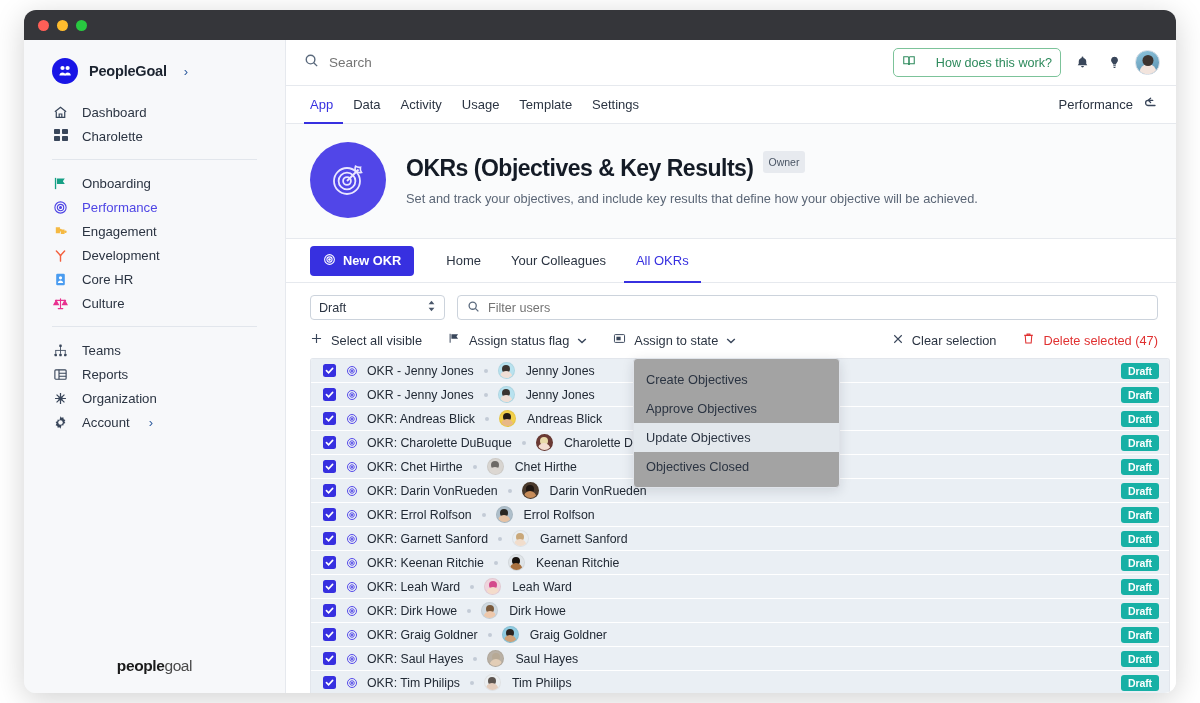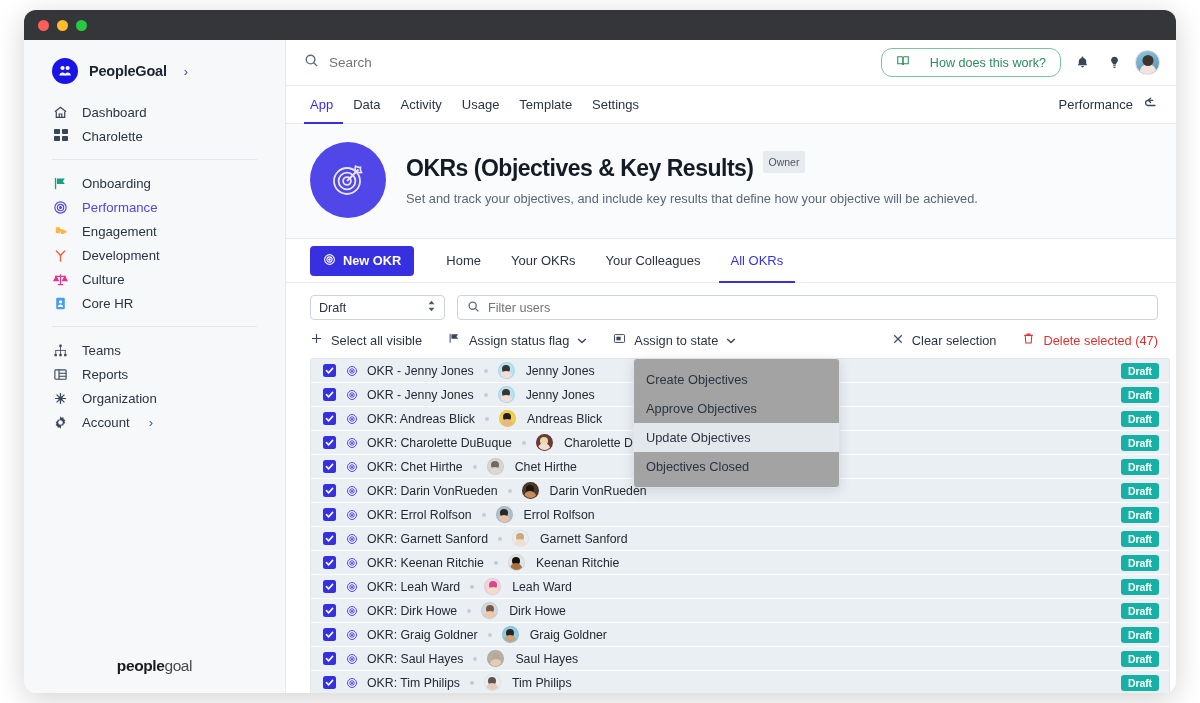--- a/index.html
+++ b/index.html
@@ -79,22 +79,22 @@
     border-bottom: 1px solid #e6e9ee;
     display: flex; align-items: center; padding: 0 16px 0 18px; gap: 10px;
   }
   .search-wrap { display: flex; align-items: center; gap: 10px; flex: 1; }
   .search-input {
     border: none; outline: none; font-size: 13.5px; color: #94a0b0;
     background: transparent; font-family: inherit; width: 300px;
   }
   .howbtn {
     display: flex; align-items: center; gap: 20px;
-    border: 1px solid #7cc39a; border-radius: 11px;
-    padding: 5px 14px; color: #2d8a5c; font-size: 12.6px;
+    border: 1px solid #7cc39a; border-radius: 5px;
+    padding: 5px 8px; color: #2d8a5c; font-size: 12.6px;
     background: #fff; cursor: pointer;
   }
   .iconbtn { width: 22px; display:flex; align-items:center; justify-content:center; cursor: pointer; }
   .avatar {
     width: 25px; height: 25px; border-radius: 50%;
     background: linear-gradient(160deg,#8ec5dd,#5a8fae);
     overflow: hidden; position: relative; flex: 0 0 25px;
     border: 1px solid #d5dde6;
   }
   .avatar::after{
@@ -321,39 +321,39 @@
             <svg width="15" height="15" viewBox="0 0 16 16" fill="none" stroke="#f4603e" stroke-width="1.5" stroke-linecap="round">
               <path d="M8 14V8"></path>
                 <path d="M8 8 3.6 3.2"></path>
                 <path d="M8 8l4.4-4.8"></path>
             </svg>
           </span>
           <span>Development</span>
         </div>
         <div class="nav-item">
           <span class="ico">
+            <svg width="15" height="15" viewBox="0 0 16 16">
+              <rect x="3.4" y="1.8" width="9.2" height="12.4" rx="1.3" fill="#4a9cf0"></rect>
+              <circle cx="8" cy="6.2" r="1.7" fill="#fff"></circle>
+              <path d="M5.2 11.8c0-1.7 1.3-2.7 2.8-2.7s2.8 1 2.8 2.7z" fill="#fff"></path>
+            </svg>
+          </span>
+          <span>Core HR</span>
+        </div>
+        <div class="nav-item">
+          <span class="ico">
             <svg width="15" height="15" viewBox="0 0 16 16" fill="none" stroke="#e8318f" stroke-width="1.2" stroke-linecap="round">
               <path d="M8 3v10"></path>
                 <path d="M2.6 4.6h10.8"></path>
                 <path d="M5.6 13.4h4.8"></path>
               <path d="M1 9.2 3.4 4.9 5.8 9.2z" fill="#e8318f"></path>
               <path d="M10.2 9.2 12.6 4.9 15 9.2z" fill="#e8318f"></path>
             </svg>
           </span>
           <span>Culture</span>
-        </div>
-        <div class="nav-item">
-          <span class="ico">
-            <svg width="15" height="15" viewBox="0 0 16 16">
-              <rect x="3.4" y="1.8" width="9.2" height="12.4" rx="1.3" fill="#4a9cf0"></rect>
-              <circle cx="8" cy="6.2" r="1.7" fill="#fff"></circle>
-              <path d="M5.2 11.8c0-1.7 1.3-2.7 2.8-2.7s2.8 1 2.8 2.7z" fill="#fff"></path>
-            </svg>
-          </span>
-          <span>Core HR</span>
         </div>
       </div>
 
       <div class="nav-sep"></div>
 
       <div class="nav-group">
         <div class="nav-item">
           <span class="ico">
             <svg width="15" height="15" viewBox="0 0 16 16" fill="#39465a">
               <rect x="6.7" y="1.6" width="2.6" height="2.6" rx="0.5"></rect>
@@ -499,23 +499,20 @@
                 <circle cx="8" cy="8" r="3.2"></circle>
                 <circle cx="8" cy="8" r="1" fill="#fff"></circle>
             </svg>
           </span>
           <span>New OKR</span>
         </button>
         <div class="atab">
             <span>Home</span>
           </div>
         <div class="atab">
-            <span>Your OKRs</span>
-          </div>
-        <div class="atab">
             <span>Your Colleagues</span>
           </div>
         <div class="atab active">
             <span>All OKRs</span>
           </div>
       </div>
 
       <div class="toolbar">
         <div class="filters">
           <div class="select-box">

